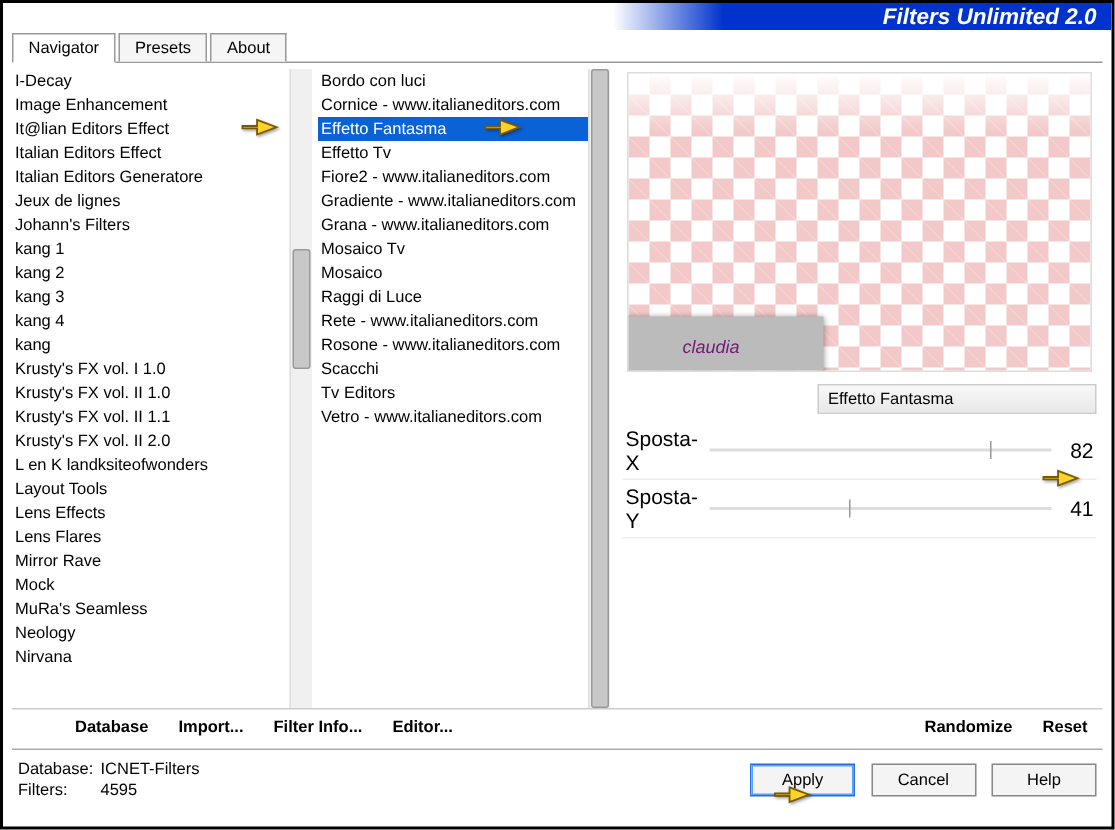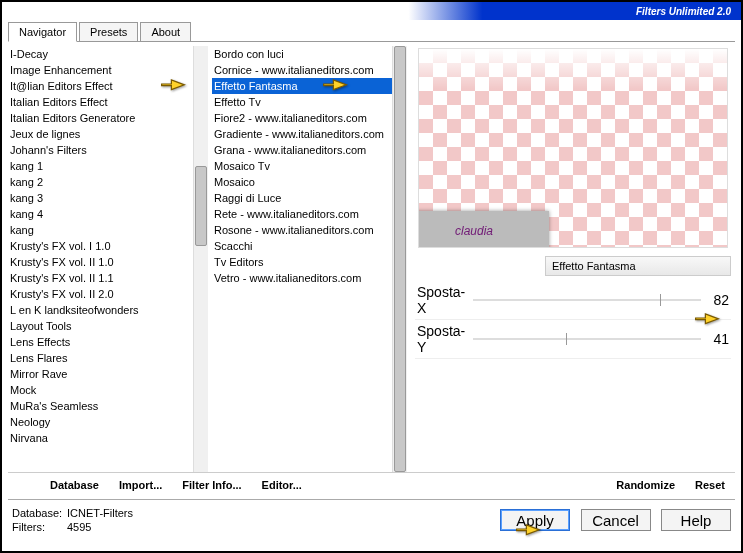--- a/index.html
+++ b/index.html
@@ -1,19 +1,19 @@
 <!DOCTYPE html>
 <html><head>
 <meta charset="utf-8">
 <style>
 * { box-sizing: border-box; margin: 0; padding: 0; font-family: Arial, sans-serif; }
 body { background: #fff; width: 743px; height: 553px; border: 2px solid #000; position: relative; overflow: hidden; }
 
 .header { height: 18px; background: linear-gradient(to right, #fff 0%, #fff 55%, #0033cc 65%, #0033cc 100%); display: flex; justify-content: flex-end; align-items: center; padding-right: 10px; }
-.header-title { color: #fff; font-weight: bold; font-style: italic; font-size: 10px; }
+.header-title { color: #fff; font-weight: bold; font-style: italic; font-size: 15px; }
 
 .tabs-row { display: flex; border-bottom: 1px solid #999; margin: 2px 6px 0 6px; }
 .tab { padding: 3px 10px; font-size: 11px; border: 1px solid #999; border-bottom: none; margin-right: 2px; background: #f5f5f5; cursor: pointer; }
 .tab.active { background: #fff; border-bottom: 1px solid #fff; margin-bottom: -1px; }
 
 .main { display: flex; height: 430px; padding: 4px 6px 0 6px; }
 
 .col-left { width: 200px; overflow: hidden; position: relative; display: flex; }
 .col-mid { width: 195px; overflow: hidden; position: relative; display: flex; margin-left: 4px; }
 .col-right { flex: 1; padding: 2px 4px 0 8px; }
@@ -47,21 +47,21 @@
 
 .mid-buttons { display: flex; justify-content: space-between; padding: 6px 10px 4px 10px; border-top: 1px solid #ccc; margin: 0 6px; }
 .link-btn { font-size: 11px; font-weight: bold; cursor: pointer; }
 .mid-left-group { display:flex; gap: 20px; padding-left: 32px; }
 .mid-right-group { display:flex; gap: 20px; }
 
 .footer-divider { height:1px; background:#aaa; margin: 4px 6px 0 6px; }
 .footer { display:flex; justify-content: space-between; align-items: center; padding: 6px 10px 6px 10px; }
 .status { font-size: 11px; line-height: 14px; }
 .status-lbl { display:inline-block; width:55px; }
-.win-btn { min-width: 70px; height: 22px; font-size: 15px; background: #f4f4f4; border: 1px solid #888; cursor: pointer; margin-left: 6px; }
+.win-btn { min-width: 70px; height: 22px; font-size: 11px; background: #f4f4f4; border: 1px solid #888; cursor: pointer; margin-left: 6px; }
 .win-btn.primary { border: 1px solid #2a6fd6; box-shadow: 0 0 0 1px #5aa0ff inset; }
 
 .pointer { position:absolute; width:26px; height:20px; pointer-events:none; z-index:20; }
 .pointer svg { width:100%; height:100%; filter: drop-shadow(1px 1px 1px rgba(0,0,0,0.4)); }
 
 
 .list::-webkit-scrollbar { width:0; }
 </style>
 </head>
 <body>

